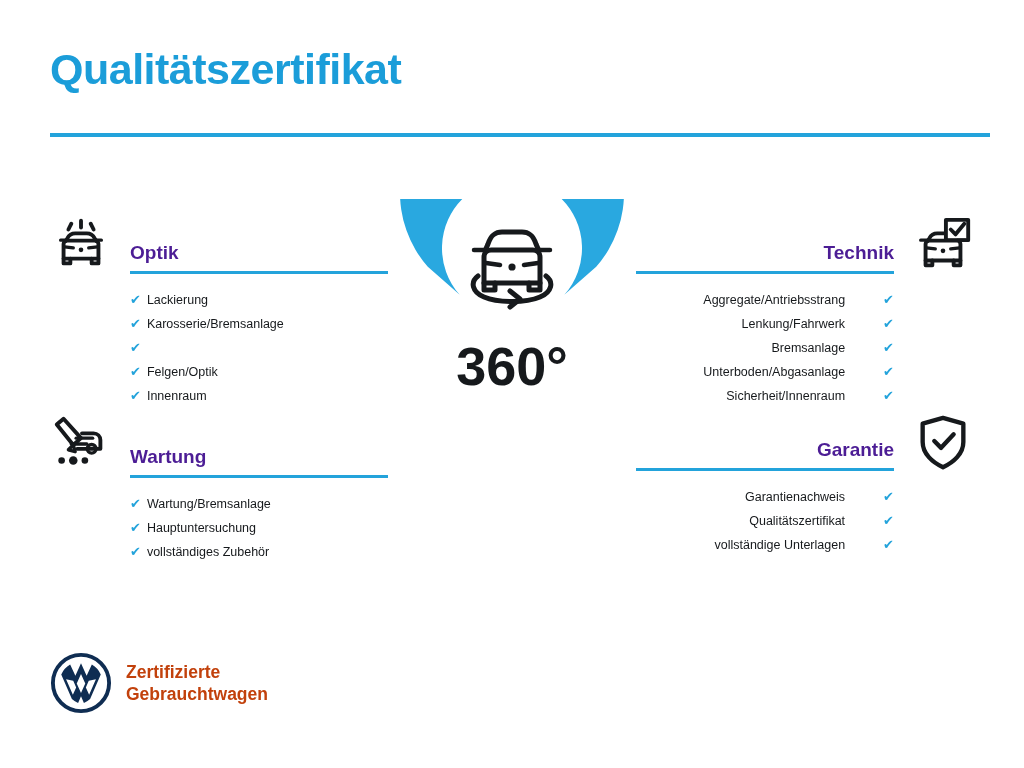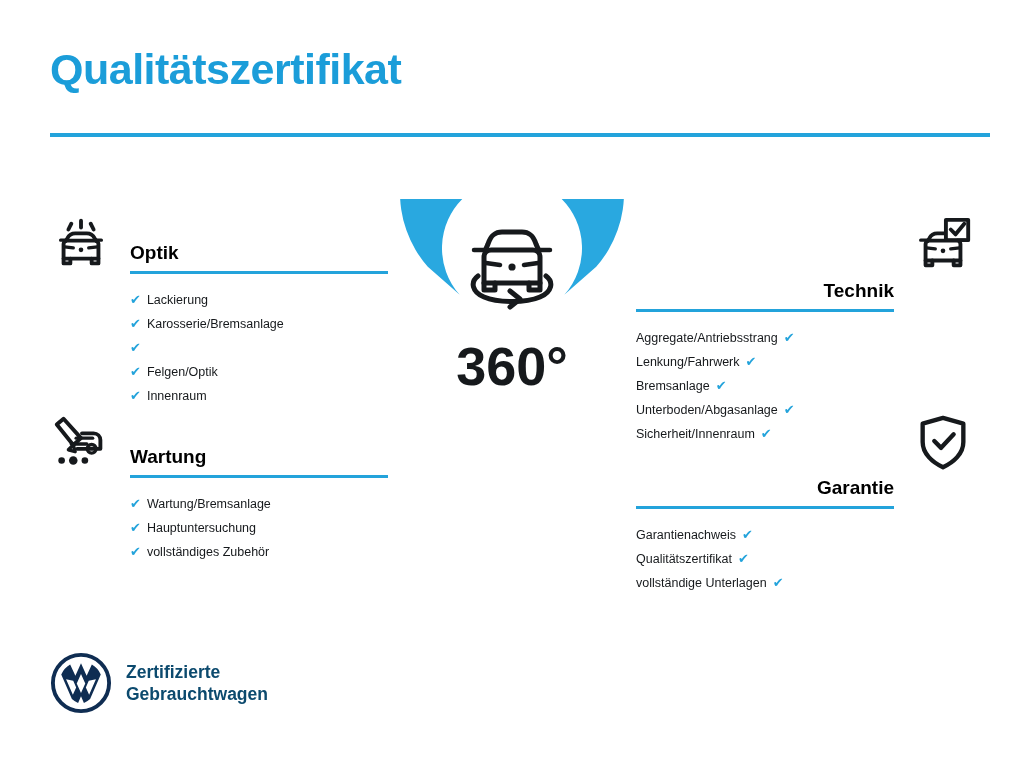--- a/index.html
+++ b/index.html
@@ -50,25 +50,25 @@
   .block.left  { left: 130px;  width: 258px; }
   .block.right { left: 636px; width: 258px; }
 
   .block-head {
     position: relative;
     height: 36px;
   }
   .block-title {
     font-size: 19px;
     font-weight: bold;
-    color: #000000;
+    color: #4c1d95;
     line-height: 26px;
     white-space: nowrap;
   }
-  .block.right .block-title { text-align: right; margin-top: 38px; }
+  .block.right .block-title { text-align: right; }
 
   .block-rule {
     width: 100%;
     height: 3px;
     background: #23a3db;
     margin-top: 5px;
   }
 
   .item-list {
     list-style: none;
@@ -78,21 +78,22 @@
   }
   .item {
     display: flex;
     align-items: baseline;
     font-size: 12.5px;
     line-height: 24px;
     color: #16191c;
     white-space: nowrap;
   }
   .block.right .item {
-    justify-content: flex-start;
+    justify-content: flex-end;
+    gap: 32px;
   }
   .check {
     color: #23a3db;
     font-size: 13px;
     font-weight: bold;
     line-height: 24px;
   }
   .block.left .check  { margin-right: 6px; }
   .block.right .check { margin-left: 6px; }
 
@@ -121,21 +122,21 @@
     top: 652px;
     display: flex;
     align-items: center;
   }
   .vw-mark { width: 62px; height: 62px; }
   .vw-mark svg { display: block; width: 100%; height: 100%; }
   .logo-text {
     margin-left: 14px;
     font-size: 17.5px;
     font-weight: bold;
-    color: #0c4a6e;
+    color: #c2410c;
     line-height: 22px;
     white-space: nowrap;
   }
 </style>
 </head>
 <body>
 
 <div class="page">
 
   <div class="page-title">Qualitätszertifikat</div>

